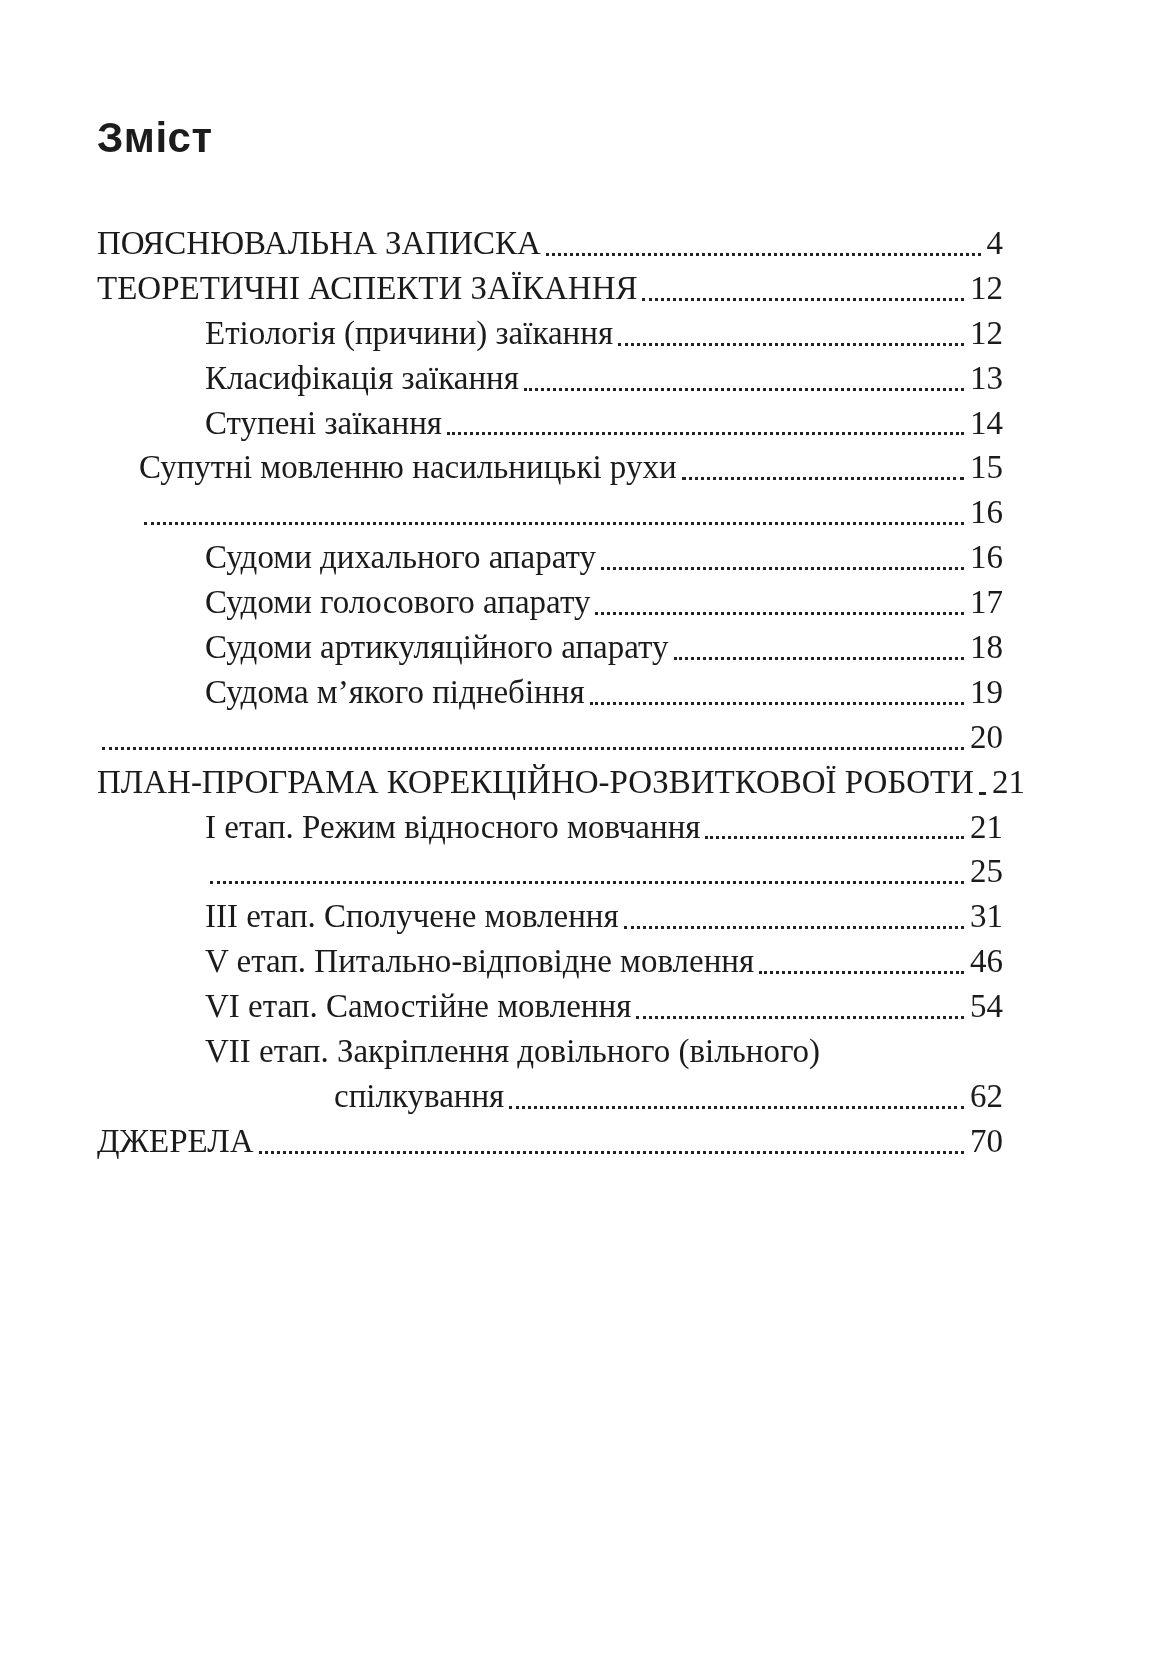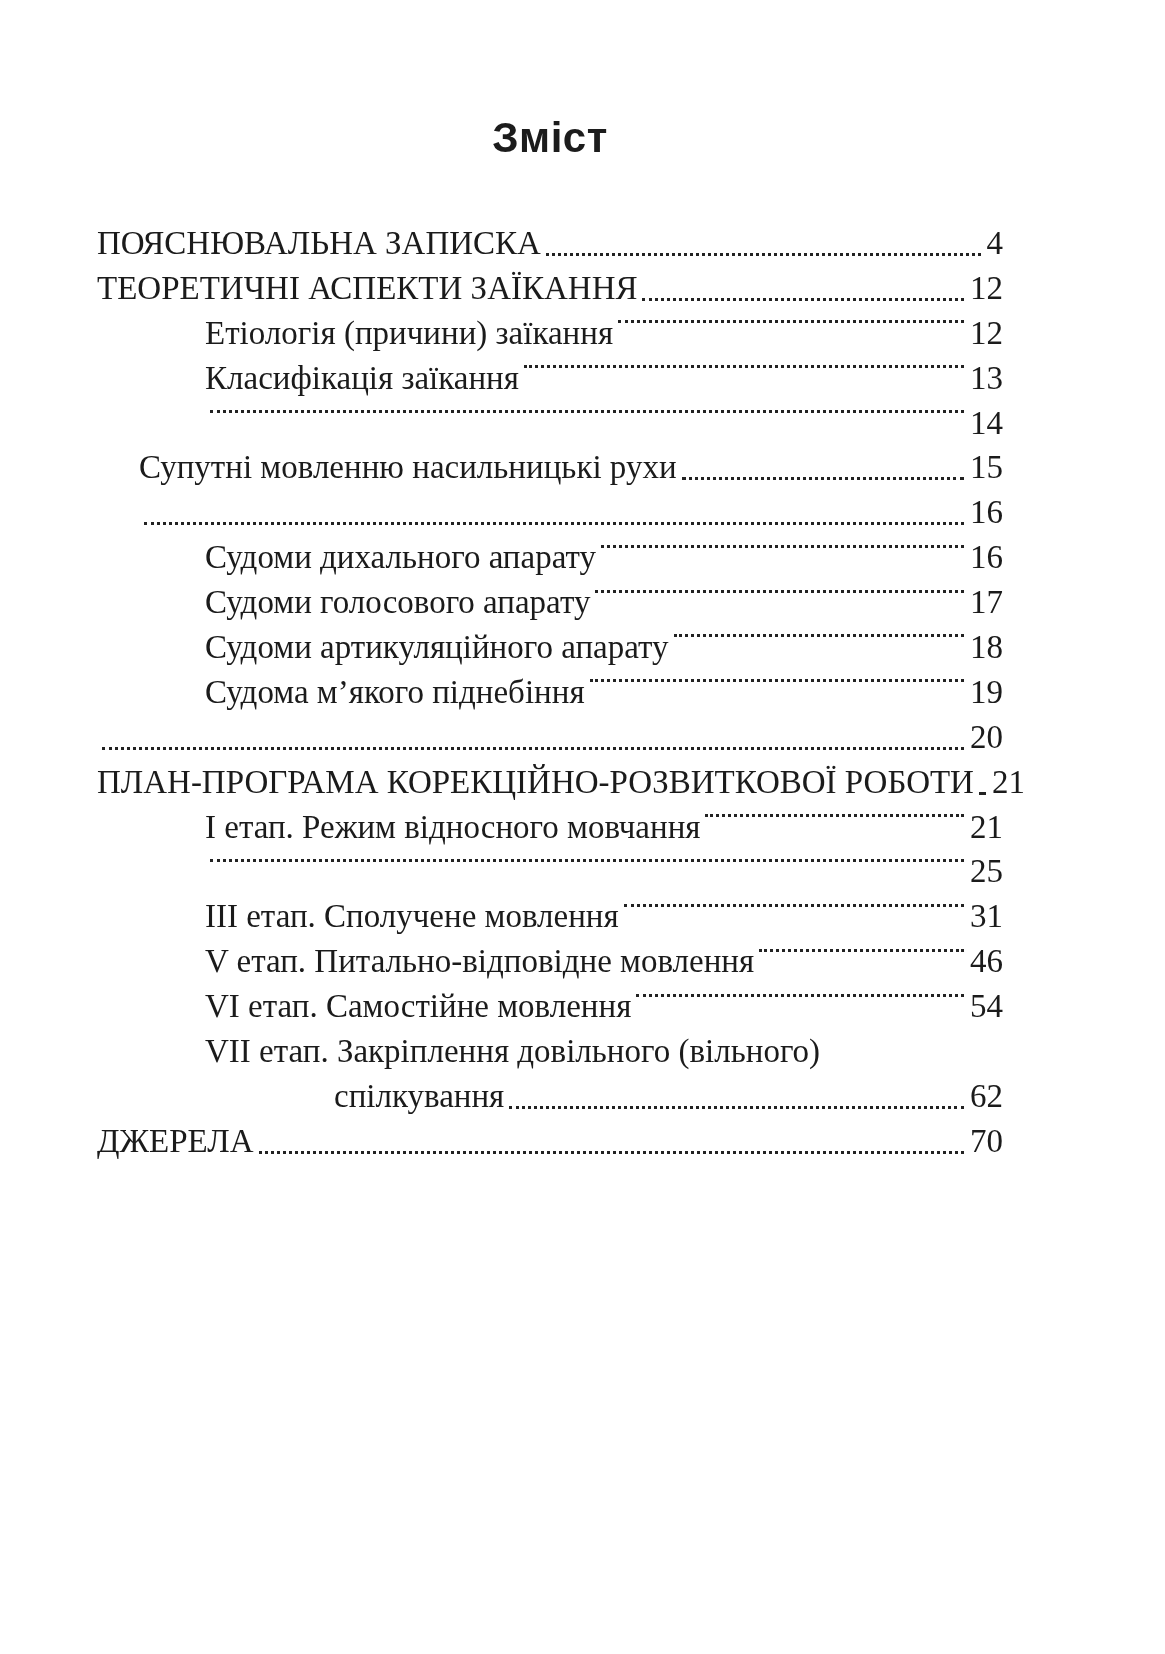--- a/index.html
+++ b/index.html
@@ -15,21 +15,20 @@
     font-family: "Liberation Serif", serif;
     color: #1b1b1b;
   }
   .page {
     position: absolute;
     top: 112px;
     left: 97px;
     width: 906px;
   }
   .doc-title {
-    text-align: center;
     font-family: "Liberation Sans", sans-serif;
     font-weight: bold;
     font-size: 42px;
     line-height: 52px;
     color: #1c1c1c;
     letter-spacing: 0.5px;
   }
   .toc {
     margin-top: 57px;
     font-size: 33px;
@@ -54,21 +53,21 @@
     left: 5px;
     right: 6px;
     bottom: 10px;
     border-bottom: 3.4px dotted #222222;
   }
   .row .num {
     flex: 0 0 auto;
     text-align: right;
   }
   .lvl1 { padding-left: 42px; }
-  .lvl2 { padding-left: 108px; align-items: center; }
+  .lvl2 { padding-left: 108px; }
   .lvl3 { padding-left: 237px; }
 </style>
 </head>
 <body>
 
 <div class="page">
 
   <div class="doc-title">Зміст</div>
 
   <div class="toc">
@@ -91,20 +90,21 @@
       <span class="num">12</span>
     </div>
 
     <div class="row lvl2">
       <span class="label">Класифікація заїкання</span>
       <span class="leader"></span>
       <span class="num">13</span>
     </div>
 
     <div class="row lvl2">
+      <span class="label">Ступені заїкання</span>
       <span class="leader"></span>
       <span class="num">14</span>
     </div>
 
     <div class="row lvl1">
       <span class="label">Супутні мовленню насильницькі рухи</span>
       <span class="leader"></span>
       <span class="num">15</span>
     </div>
 

